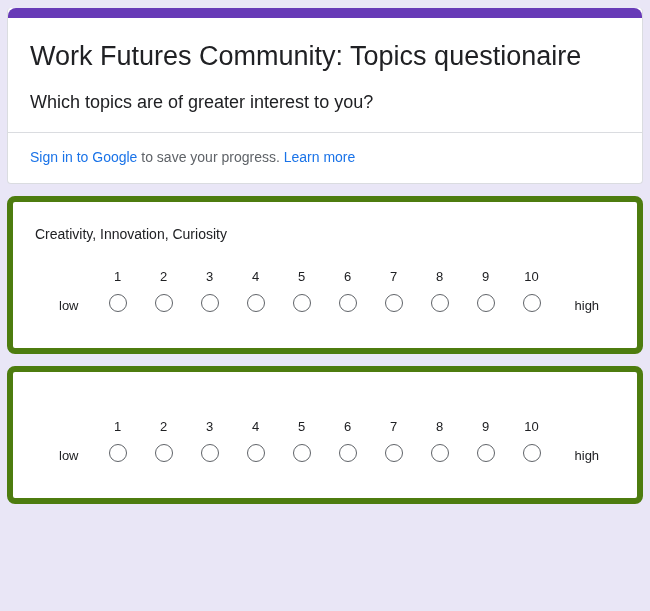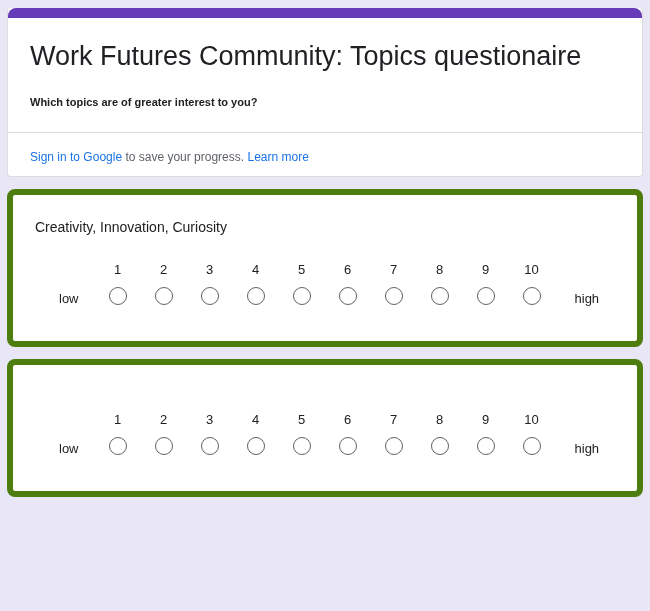--- a/index.html
+++ b/index.html
@@ -43,34 +43,34 @@
   .form-title {
     font-size: 27px;
     line-height: 36px;
     font-weight: 400;
     color: #202124;
     letter-spacing: 0;
     margin: 4px 0 0 0;
     word-wrap: break-word;
   }
   .form-description {
-    font-size: 11px;
+    font-size: 18px;
     line-height: 20px;
     color: #202124;
     margin: 18px 0 0 0;
-    font-weight: 700;
+    font-weight: 400;
   }
   .header-divider {
     height: 1px;
     background: #dadce0;
     width: 100%;
   }
   .signin-row {
-    padding: 14px 22px 9px 22px;
-    font-size: 12px;
+    padding: 14px 22px 16px 22px;
+    font-size: 14px;
     line-height: 20px;
     color: #5f6368;
   }
   .link {
     color: #1a73e8;
     text-decoration: none;
     cursor: pointer;
   }
 
   

